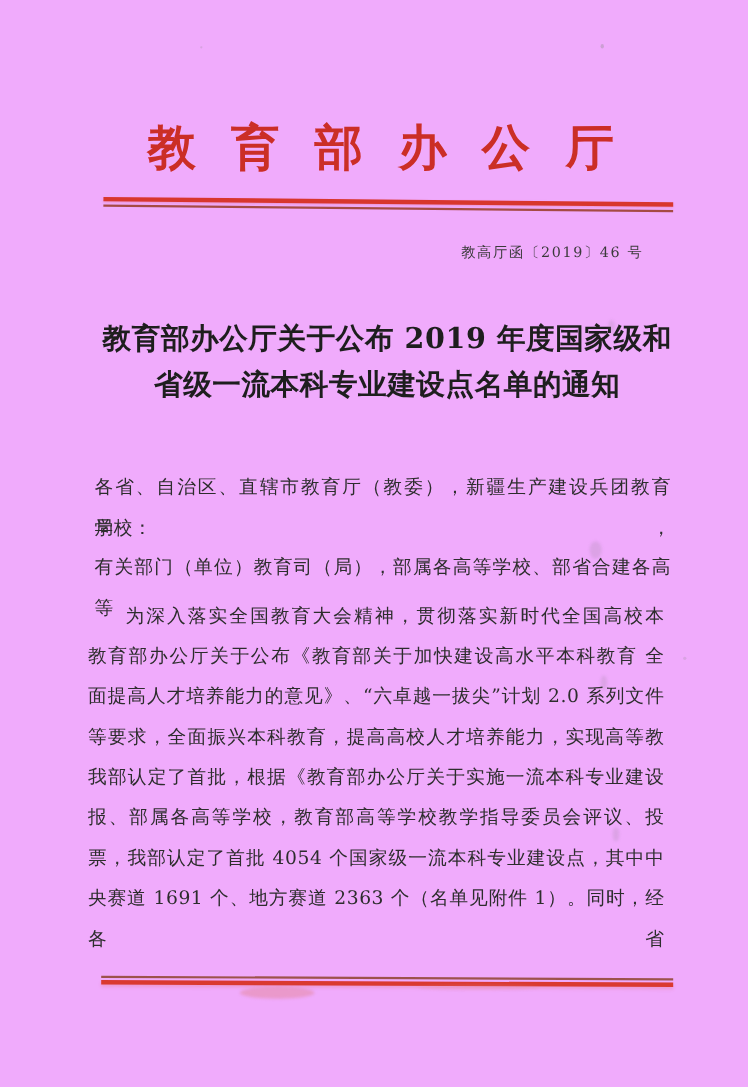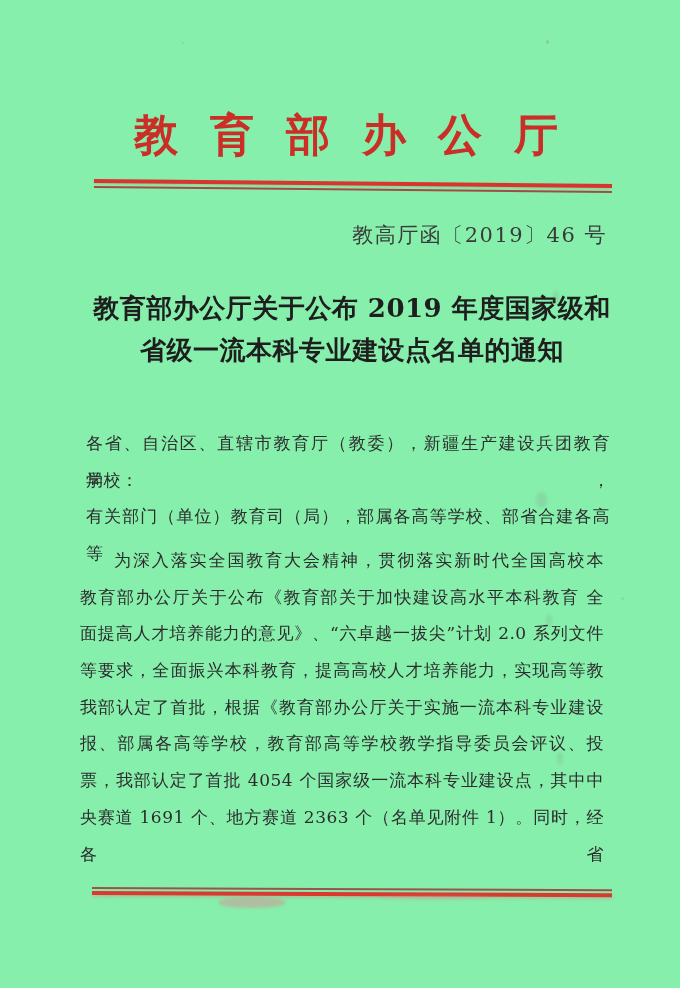--- a/index.html
+++ b/index.html
@@ -1,18 +1,18 @@
 <!DOCTYPE html>
 <html><head>
 <meta charset="utf-8">
 <style>
   html,body { margin:0; padding:0; background:#e8e8e8; }
   .page {
     position:relative; width:680px; height:988px; margin:0 auto;
-    background:#86efac; overflow:hidden;
+    background:#f0abfc; overflow:hidden;
     font-family:"DejaVu Serif", serif;
   }
   
   .letterhead {
     position:absolute; top:111px; left:6px; width:680px;
     text-align:center; font-size:44px; font-weight:bold;
     color:#cb2e26; letter-spacing:32px; text-indent:32px;
     line-height:1.1; white-space:nowrap;
   }
   
@@ -20,22 +20,22 @@
   .rule-top { left:94px; top:179px; width:518px; transform:rotate(0.55deg); transform-origin:left center; }
   .rule-top .bar-thick { height:4px; background:#d8362d; box-shadow:0 1px 2px rgba(225,90,90,0.25); }
   .rule-top .bar-gap { height:2.5px; }
   .rule-top .bar-thin { height:2px; background:#a54a43; }
   .rule-bottom { left:92px; top:887px; width:520px; transform:rotate(0.25deg); transform-origin:left center; }
   .rule-bottom .bar-thin { height:1.5px; background:#9c524c; }
   .rule-bottom .bar-gap { height:2.5px; }
   .rule-bottom .bar-thick { height:4px; background:#da3930; box-shadow:0 2px 3px rgba(228,110,120,0.3); }
   
   .doc-number {
-    position:absolute; top:221px; right:73px;
-    font-size:21px; color:#3a3a3a; letter-spacing:1.5px; white-space:nowrap;
+    position:absolute; top:221px; right:95px;
+    font-size:13px; color:#3a3a3a; letter-spacing:1.5px; white-space:nowrap;
   }
   
   .title {
     position:absolute; top:287px; left:0; width:680px; transform:translateX(12px);
     text-align:center; font-weight:bold; font-size:26px; line-height:42px;
     color:#1e1e1e; letter-spacing:0.5px;
   }
   
   .recipients { position:absolute; left:86px; width:524px; top:425px; }
   .paragraph  { position:absolute; left:80px; width:524px; top:542px; }

